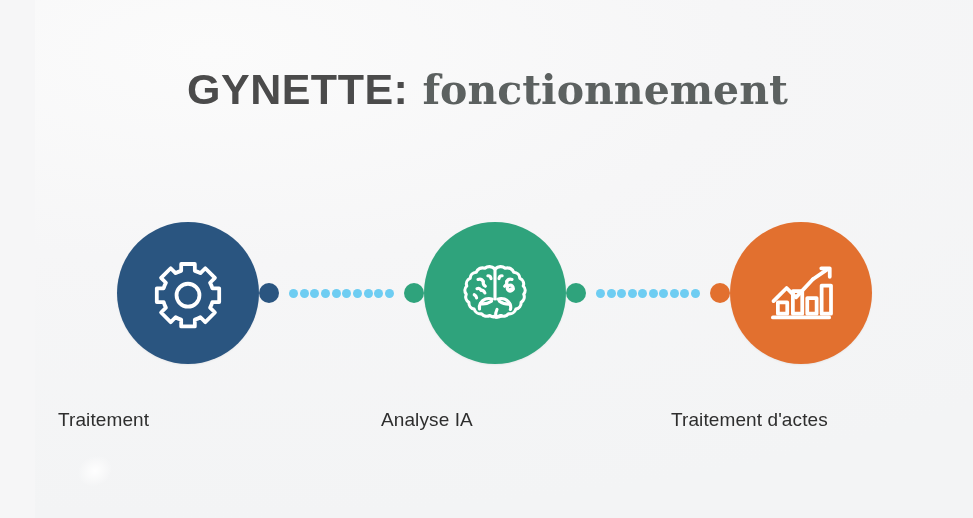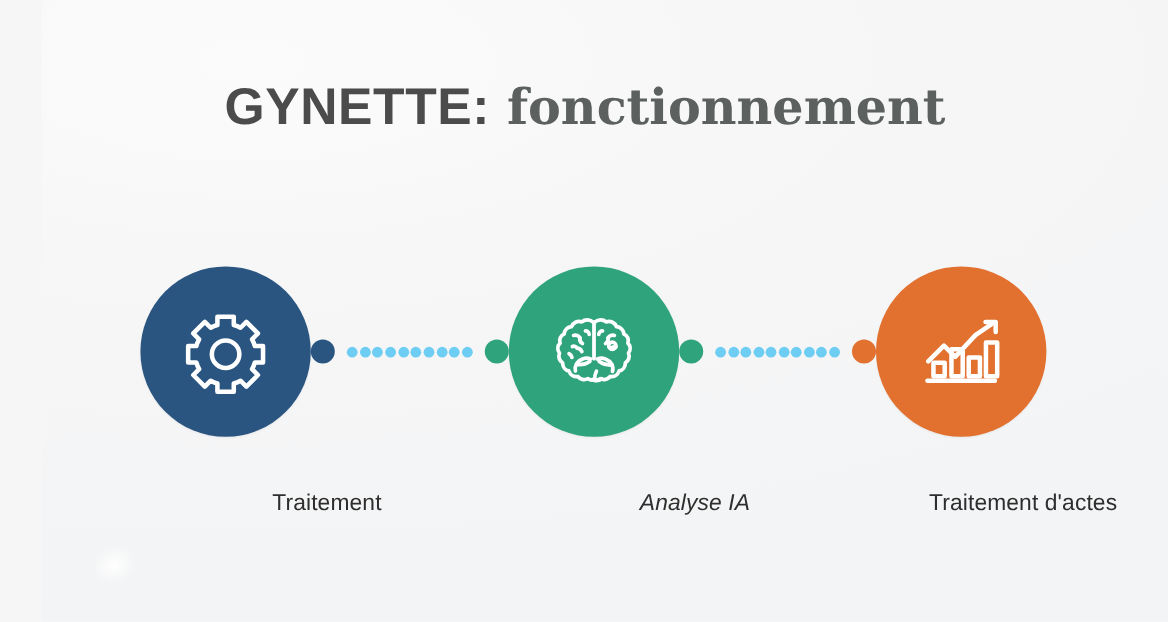--- a/index.html
+++ b/index.html
@@ -121,29 +121,29 @@
     height: 9px;
     border-radius: 50%;
     flex: 0 0 auto;
   }
 
   
   .caption {
     position: absolute;
     top: 409px;
     width: 260px;
-    text-align: right;
+    text-align: left;
     font-family: "Liberation Sans", sans-serif;
     font-size: 19px;
     color: #2e2e2e;
     letter-spacing: 0.1px;
     white-space: nowrap;
   }
   .caption.p1 { left: 23px; }
-  .caption.p2 { left: 330px; font-style: italic; }
+  .caption.p2 { left: 346px; }
   .caption.p3 { left: 636px; }
 </style>
 </head>
 <body>
 
 <div id="slide">
 
   <div class="artifact"></div>
 
   <div class="title">

